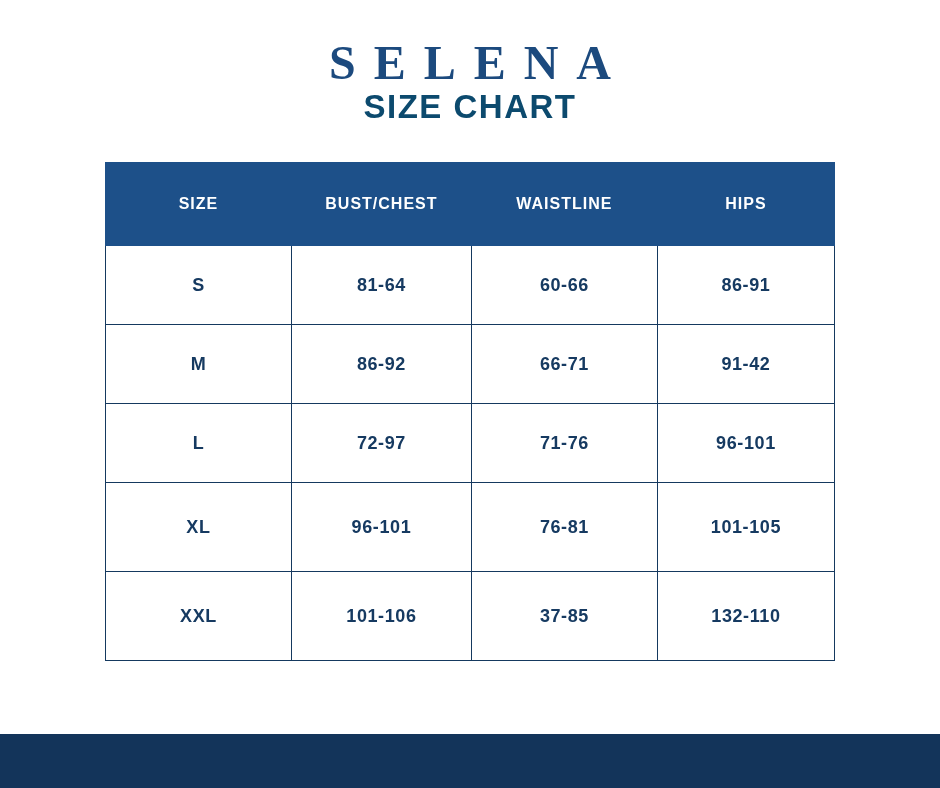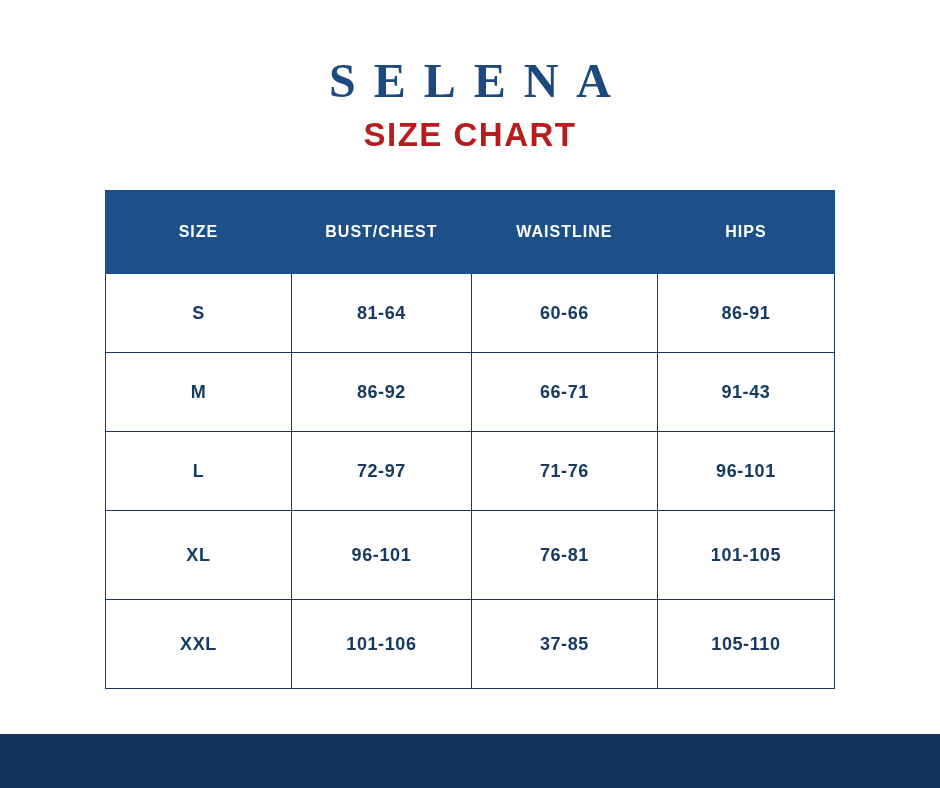--- a/index.html
+++ b/index.html
@@ -17,36 +17,35 @@
   .page {
     width: 940px;
     height: 788px;
     position: relative;
     display: flex;
     flex-direction: column;
     align-items: center;
     box-sizing: border-box;
   }
   .brand-title {
-    margin-top: 56px;
+    margin-top: 38px;
     font-family: "Liberation Serif", serif;
     font-weight: 700;
     font-size: 48px;
     letter-spacing: 18px;
     color: #1c4a7e;
     text-indent: 18px;
     line-height: 1.05;
   }
   .subtitle {
-    margin-top: 10px;
     font-family: "Liberation Sans", sans-serif;
     font-weight: 700;
     font-size: 33px;
     letter-spacing: 1.5px;
-    color: #b91c1c;
+    color: #0c4a6e;
   }
   .table-wrap {
     margin-top: 36px;
     width: 730px;
   }
   table.size-chart {
     border-collapse: collapse;
     width: 100%;
     table-layout: fixed;
   }
@@ -122,39 +121,39 @@
         <tr>
           <td>S</td>
           <td>81-64</td>
           <td>60-66</td>
           <td>86-91</td>
         </tr>
         <tr>
           <td>M</td>
           <td>86-92</td>
           <td>66-71</td>
-          <td>91-43</td>
+          <td>91-42</td>
         </tr>
         <tr>
           <td>L</td>
           <td>72-97</td>
           <td>71-76</td>
           <td>96-101</td>
         </tr>
         <tr>
           <td>XL</td>
           <td>96-101</td>
           <td>76-81</td>
           <td>101-105</td>
         </tr>
         <tr>
           <td>XXL</td>
           <td>101-106</td>
           <td>37-85</td>
-          <td>105-110</td>
+          <td>132-110</td>
         </tr>
       </tbody>
     </table>
   </div>
 
   <div class="spacer"></div>
   <div class="footer-bar"></div>
 </div>
 
 </body></html>

